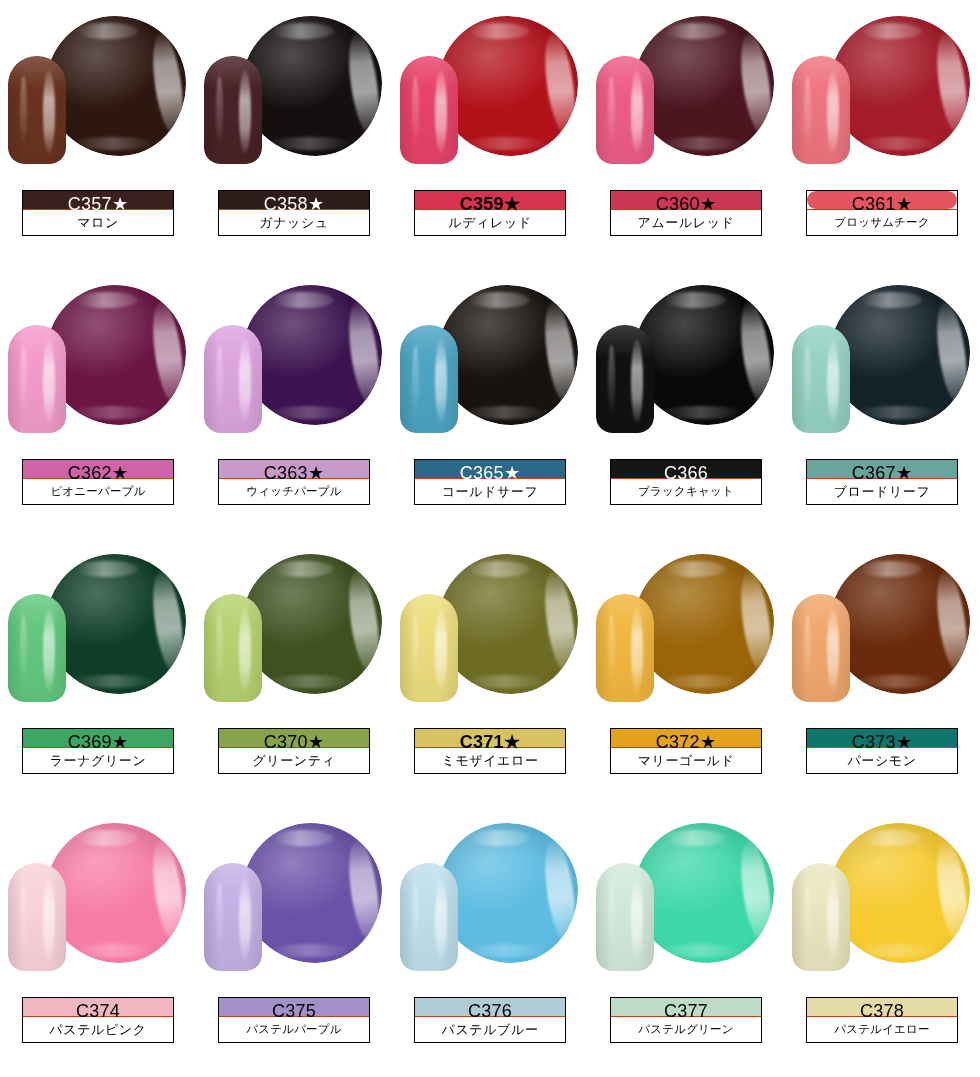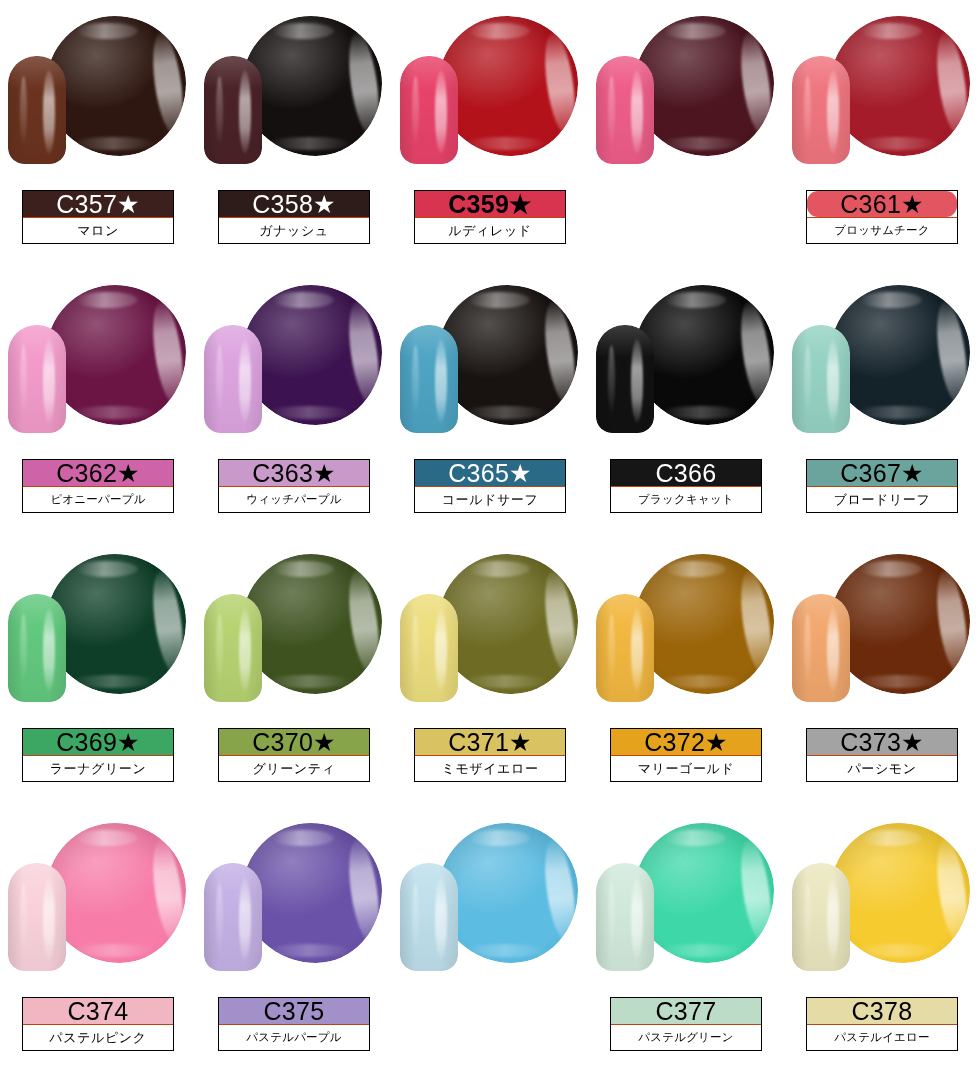--- a/index.html
+++ b/index.html
@@ -187,24 +187,24 @@
     position: absolute;
     left: 22px;
     top: 186px;
     width: 152px;
     border: 1px solid #000000;
     box-sizing: border-box;
     background: #ffffff;
   }
 
   .label-code {
-    height: 26px;
+    height: 18px;
     line-height: 26px;
     text-align: center;
-    font-size: 25px;
+    font-size: 18px;
     letter-spacing: 0.3px;
     white-space: nowrap;
   }
 
   .label-name {
     height: 25px;
     line-height: 25px;
     text-align: center;
     font-size: 13px;
     color: #000000;
@@ -298,20 +298,24 @@
         <div class="blob-gloss-right"></div>
         <div class="blob-gloss-bottom"></div>
       </div>
       <div class="nail-tip">
         <div class="nail-base" style="background: rgb(238, 94, 138);"></div>
         <div class="nail-shade"></div>
         <div class="nail-gloss2"></div>
         <div class="nail-gloss"></div>
       </div>
     </div>
+    <div class="swatch-label">
+      <div class="label-code" style="background: rgb(203, 55, 84); color: rgb(0, 0, 0);">C360★</div>
+      <div class="label-name">アムールレッド</div>
+    </div>
   </div>
 
   <div class="swatch-cell">
     <div class="blob-area">
       <div class="polish-blob">
         <div class="blob-base" style="background: rgb(164, 27, 41);"></div>
         <div class="blob-shade"></div>
         <div class="blob-gloss-top"></div>
         <div class="blob-gloss-right"></div>
         <div class="blob-gloss-bottom"></div>
@@ -493,21 +497,21 @@
         <div class="blob-gloss-bottom"></div>
       </div>
       <div class="nail-tip">
         <div class="nail-base" style="background: rgb(237, 222, 126);"></div>
         <div class="nail-shade"></div>
         <div class="nail-gloss2"></div>
         <div class="nail-gloss"></div>
       </div>
     </div>
     <div class="swatch-label">
-      <div class="label-code" style="background: rgb(216, 194, 98); color: rgb(0, 0, 0);">C371★</div>
+      <div class="label-code" style="background: rgb(216, 194, 98); color: rgb(0, 0, 0); font-weight: bold;">C371★</div>
       <div class="label-name">ミモザイエロー</div>
     </div>
   </div>
 
   <div class="swatch-cell">
     <div class="blob-area">
       <div class="polish-blob">
         <div class="blob-base" style="background: rgb(154, 100, 8);"></div>
         <div class="blob-shade"></div>
         <div class="blob-gloss-top"></div>
@@ -537,21 +541,21 @@
         <div class="blob-gloss-bottom"></div>
       </div>
       <div class="nail-tip">
         <div class="nail-base" style="background: rgb(242, 168, 110);"></div>
         <div class="nail-shade"></div>
         <div class="nail-gloss2"></div>
         <div class="nail-gloss"></div>
       </div>
     </div>
     <div class="swatch-label">
-      <div class="label-code" style="background: #a3a3a3; color: rgb(0, 0, 0);">C373★</div>
+      <div class="label-code" style="background: #0f766e; color: rgb(0, 0, 0);">C373★</div>
       <div class="label-name">パーシモン</div>
     </div>
   </div>
 
   <div class="swatch-cell">
     <div class="blob-area">
       <div class="polish-blob">
         <div class="blob-base" style="background: rgb(247, 125, 168);"></div>
         <div class="blob-shade"></div>
         <div class="blob-gloss-top"></div>
@@ -602,20 +606,24 @@
         <div class="blob-gloss-right"></div>
         <div class="blob-gloss-bottom"></div>
       </div>
       <div class="nail-tip">
         <div class="nail-base" style="background: rgb(191, 224, 236);"></div>
         <div class="nail-shade"></div>
         <div class="nail-gloss2"></div>
         <div class="nail-gloss"></div>
       </div>
     </div>
+    <div class="swatch-label">
+      <div class="label-code" style="background: rgb(175, 203, 214); color: rgb(0, 0, 0);">C376</div>
+      <div class="label-name">パステルブルー</div>
+    </div>
   </div>
 
   <div class="swatch-cell">
     <div class="blob-area">
       <div class="polish-blob">
         <div class="blob-base" style="background: rgb(62, 216, 168);"></div>
         <div class="blob-shade"></div>
         <div class="blob-gloss-top"></div>
         <div class="blob-gloss-right"></div>
         <div class="blob-gloss-bottom"></div>

